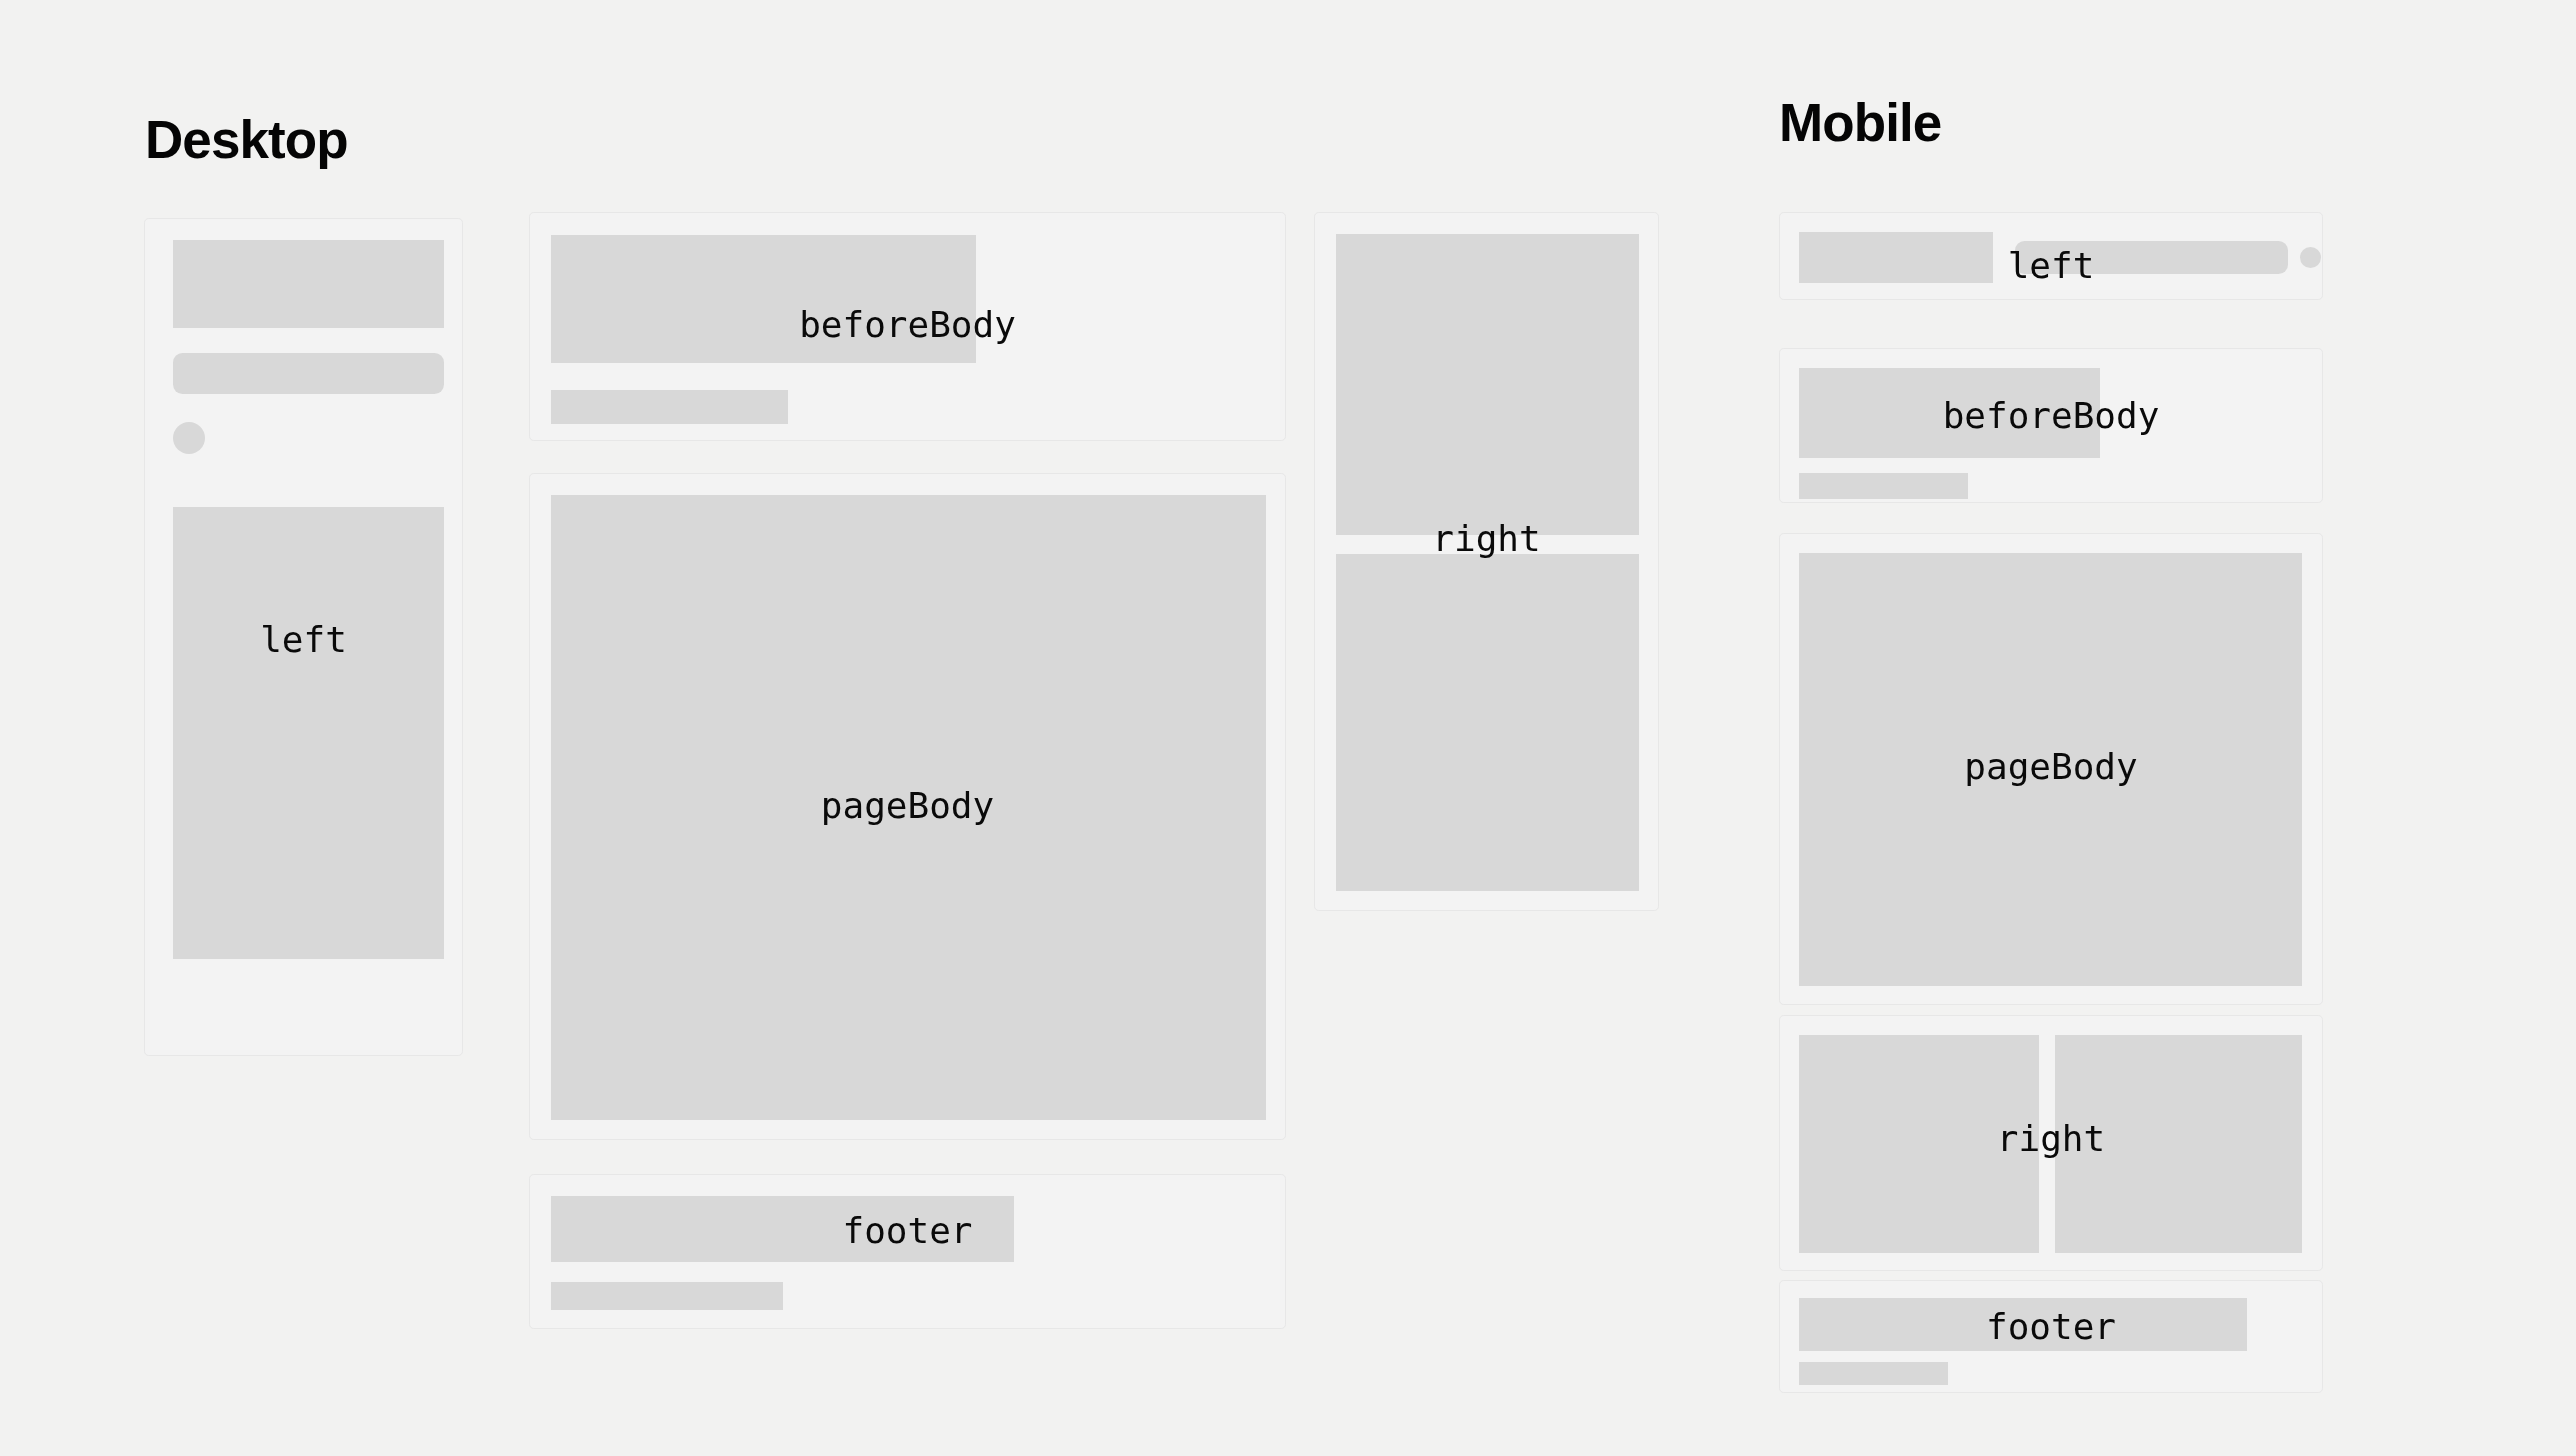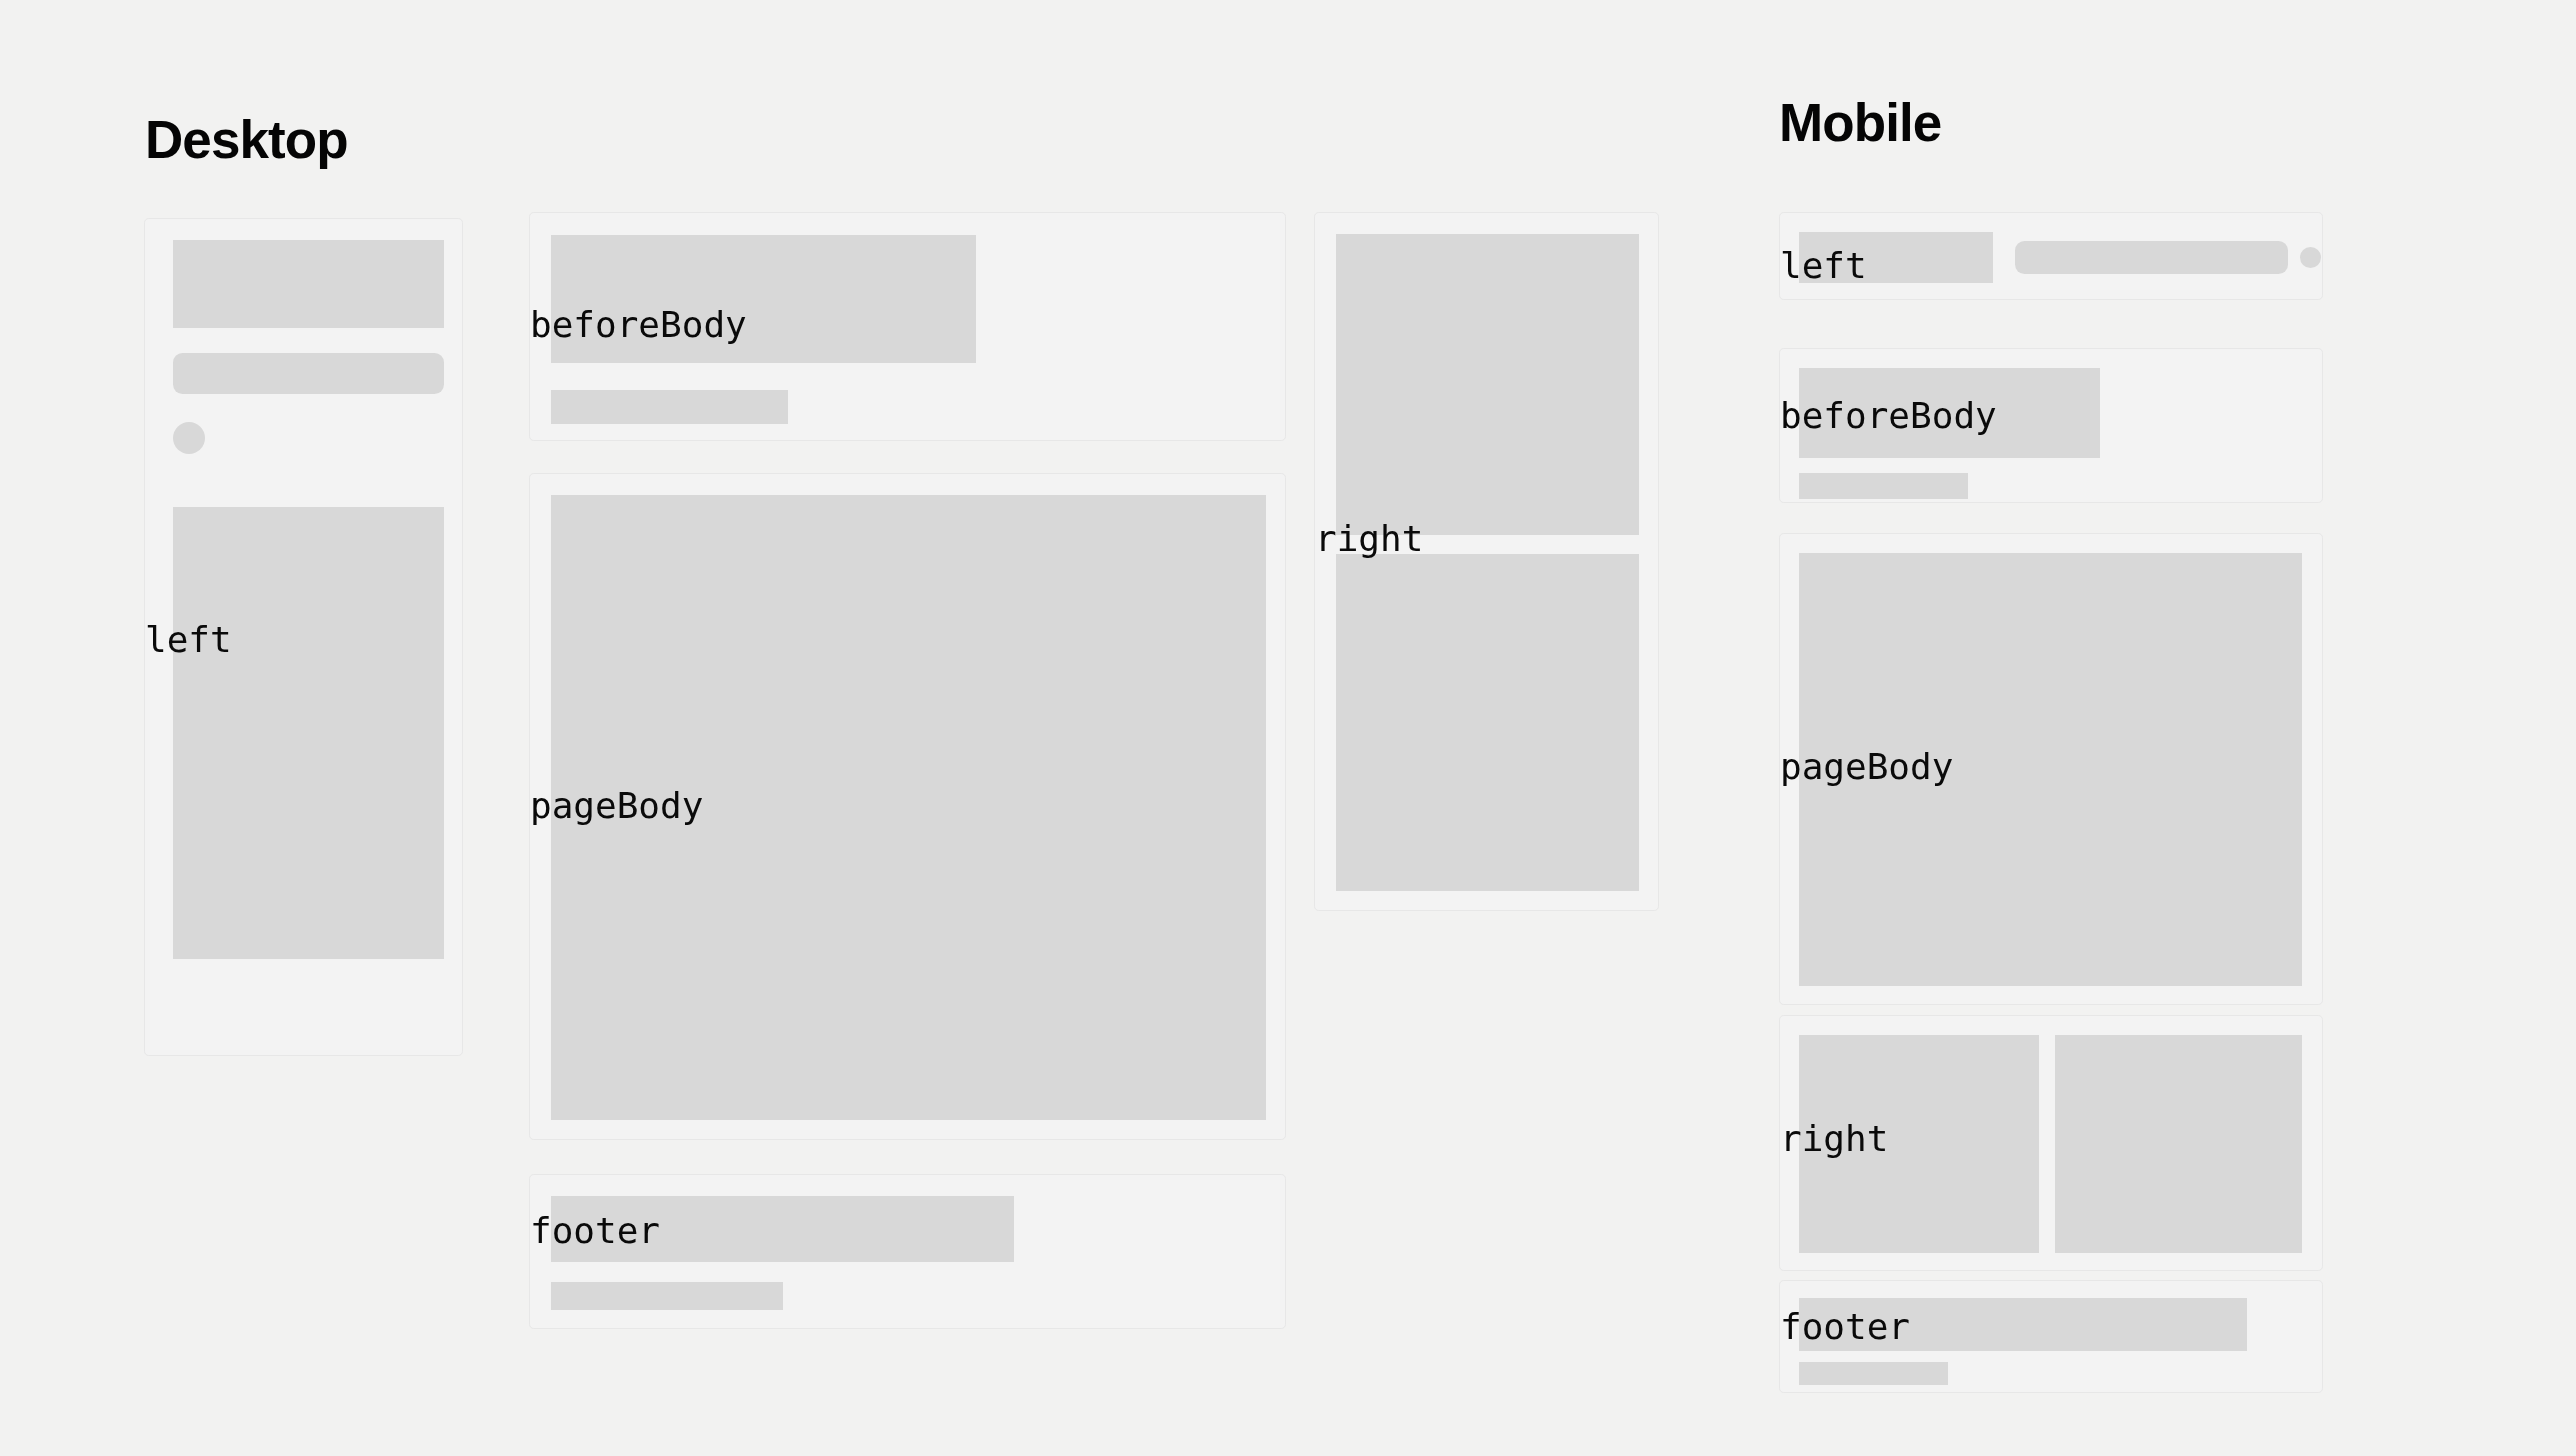--- a/index.html
+++ b/index.html
@@ -46,20 +46,21 @@
     background: #d8d8d8;
   }
   .blk.round   { border-radius: 9.4px; }
   .blk.circle  { border-radius: 50%; }
 
   
   .label {
     position: absolute;
     left: 0;
     right: 0;
+    text-align: center;
     font-family: "DejaVu Sans Mono", "Liberation Mono", monospace;
     font-size: 36px;
     line-height: 1;
     color: #0a0a0a;
     white-space: nowrap;
     pointer-events: none;
   }
 
   
   #d-left-panel   { left: 144px;  top: 218px;  width: 319px;  height: 838px; }

